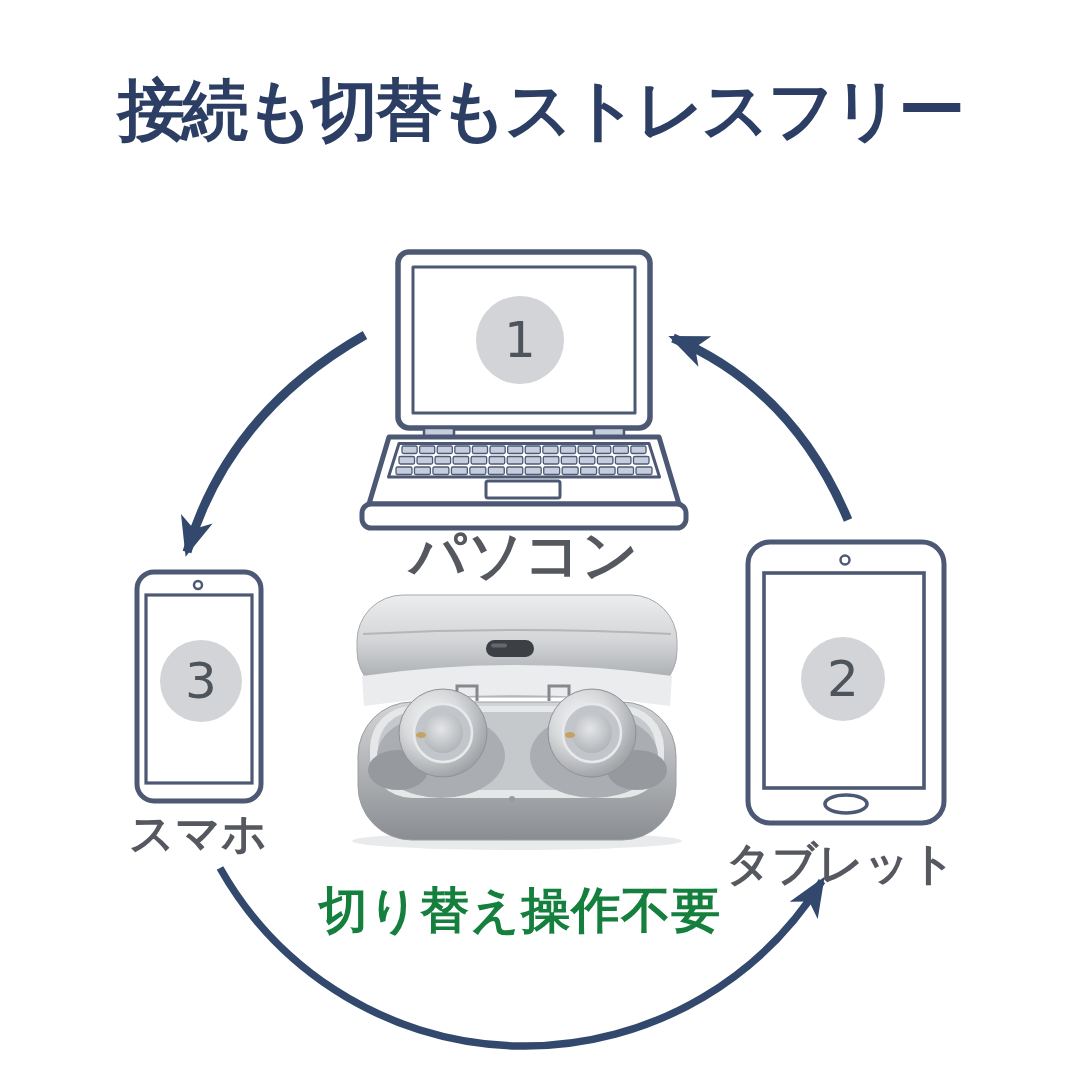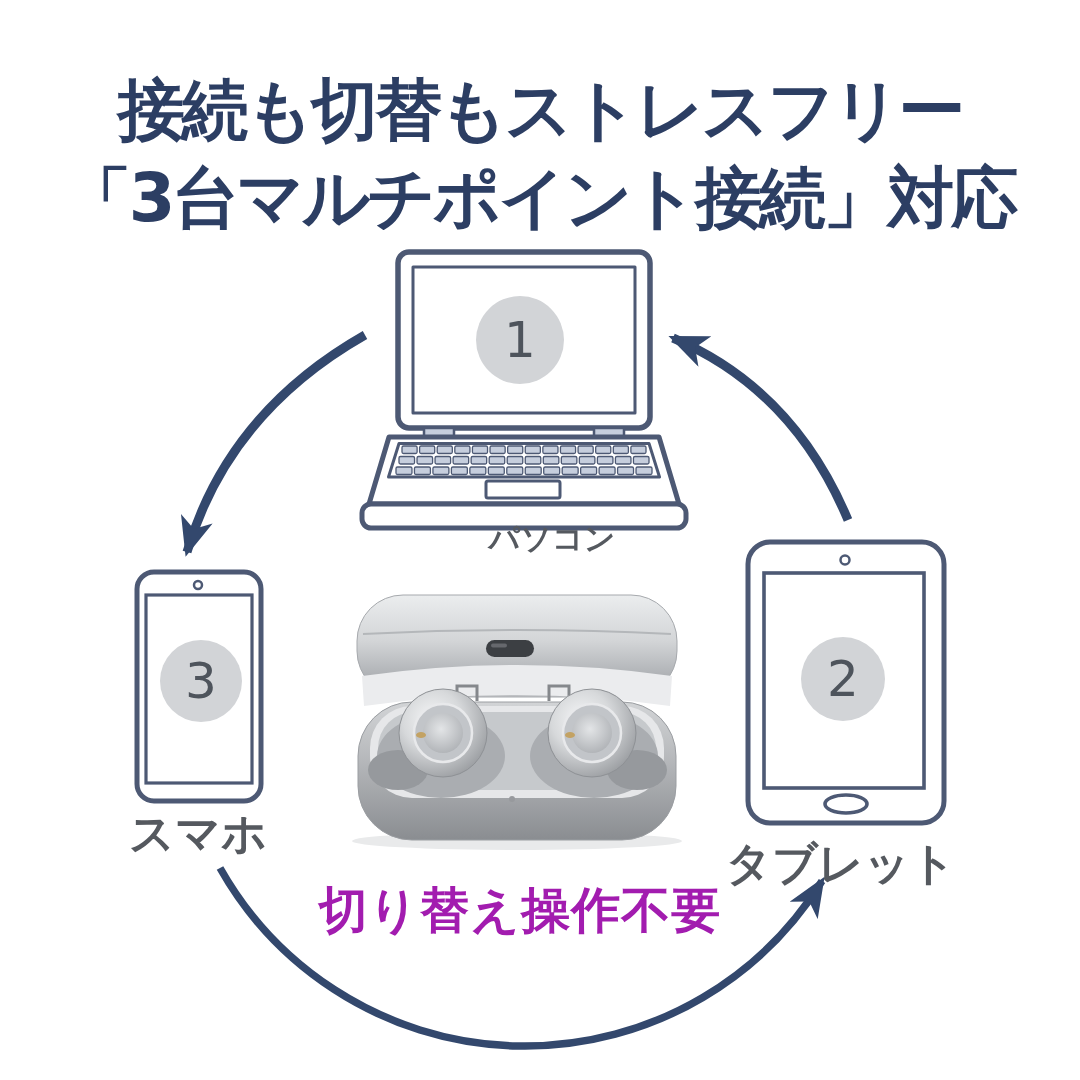--- a/index.html
+++ b/index.html
@@ -18,36 +18,35 @@
     display:flex;align-items:center;justify-content:center;
     font-size:50px;font-weight:500;
   }
   .badge.b1{left:476px;top:296px;width:88px;height:88px;}
   .badge.b2{left:801px;top:637px;width:84px;height:84px;}
   .badge.b3{left:160px;top:640px;width:82px;height:82px;}
   .lbl{
     position:absolute;transform:translateX(-50%);color:#55595f;
     font-weight:600;white-space:nowrap;letter-spacing:0px;
   }
-  .lbl.laptop{left:524px;top:518px;font-size:31px;margin-left:28px;}
+  .lbl.laptop{left:524px;top:518px;font-size:56px;}
   .lbl.phone{left:198px;top:804px;font-size:45px;}
   .lbl.tablet{left:841px;top:834px;font-size:45px;}
   .caption{
     position:absolute;left:520px;top:878px;transform:translateX(-50%);
-    color:#a21caf;font-size:49px;font-weight:600;white-space:nowrap;letter-spacing:1px;
+    color:#15803d;font-size:49px;font-weight:600;white-space:nowrap;letter-spacing:1px;
   }
 </style>
 </head>
 <body>
 
 <div class="stage">
 
   <div class="title">
     <div>接続も切替もストレスフリー</div>
-    <div>「3台マルチポイント接続」対応</div>
   </div>
 
   <svg class="art" viewBox="0 0 1080 1080" aria-hidden="true">
     <defs>
       <marker id="ah" viewBox="0 0 12 10" refX="10.5" refY="5" markerWidth="40" markerHeight="33" orient="auto" markerUnits="userSpaceOnUse">
         <path d="M0 0 L12 5 L0 10 L3.2 5 Z" fill="#33486d"></path>
       </marker>
       <linearGradient id="lidG" x1="0" y1="0" x2="0" y2="1">
         <stop offset="0" stop-color="#ebedee"></stop>
         <stop offset="0.45" stop-color="#d3d5d7"></stop>

